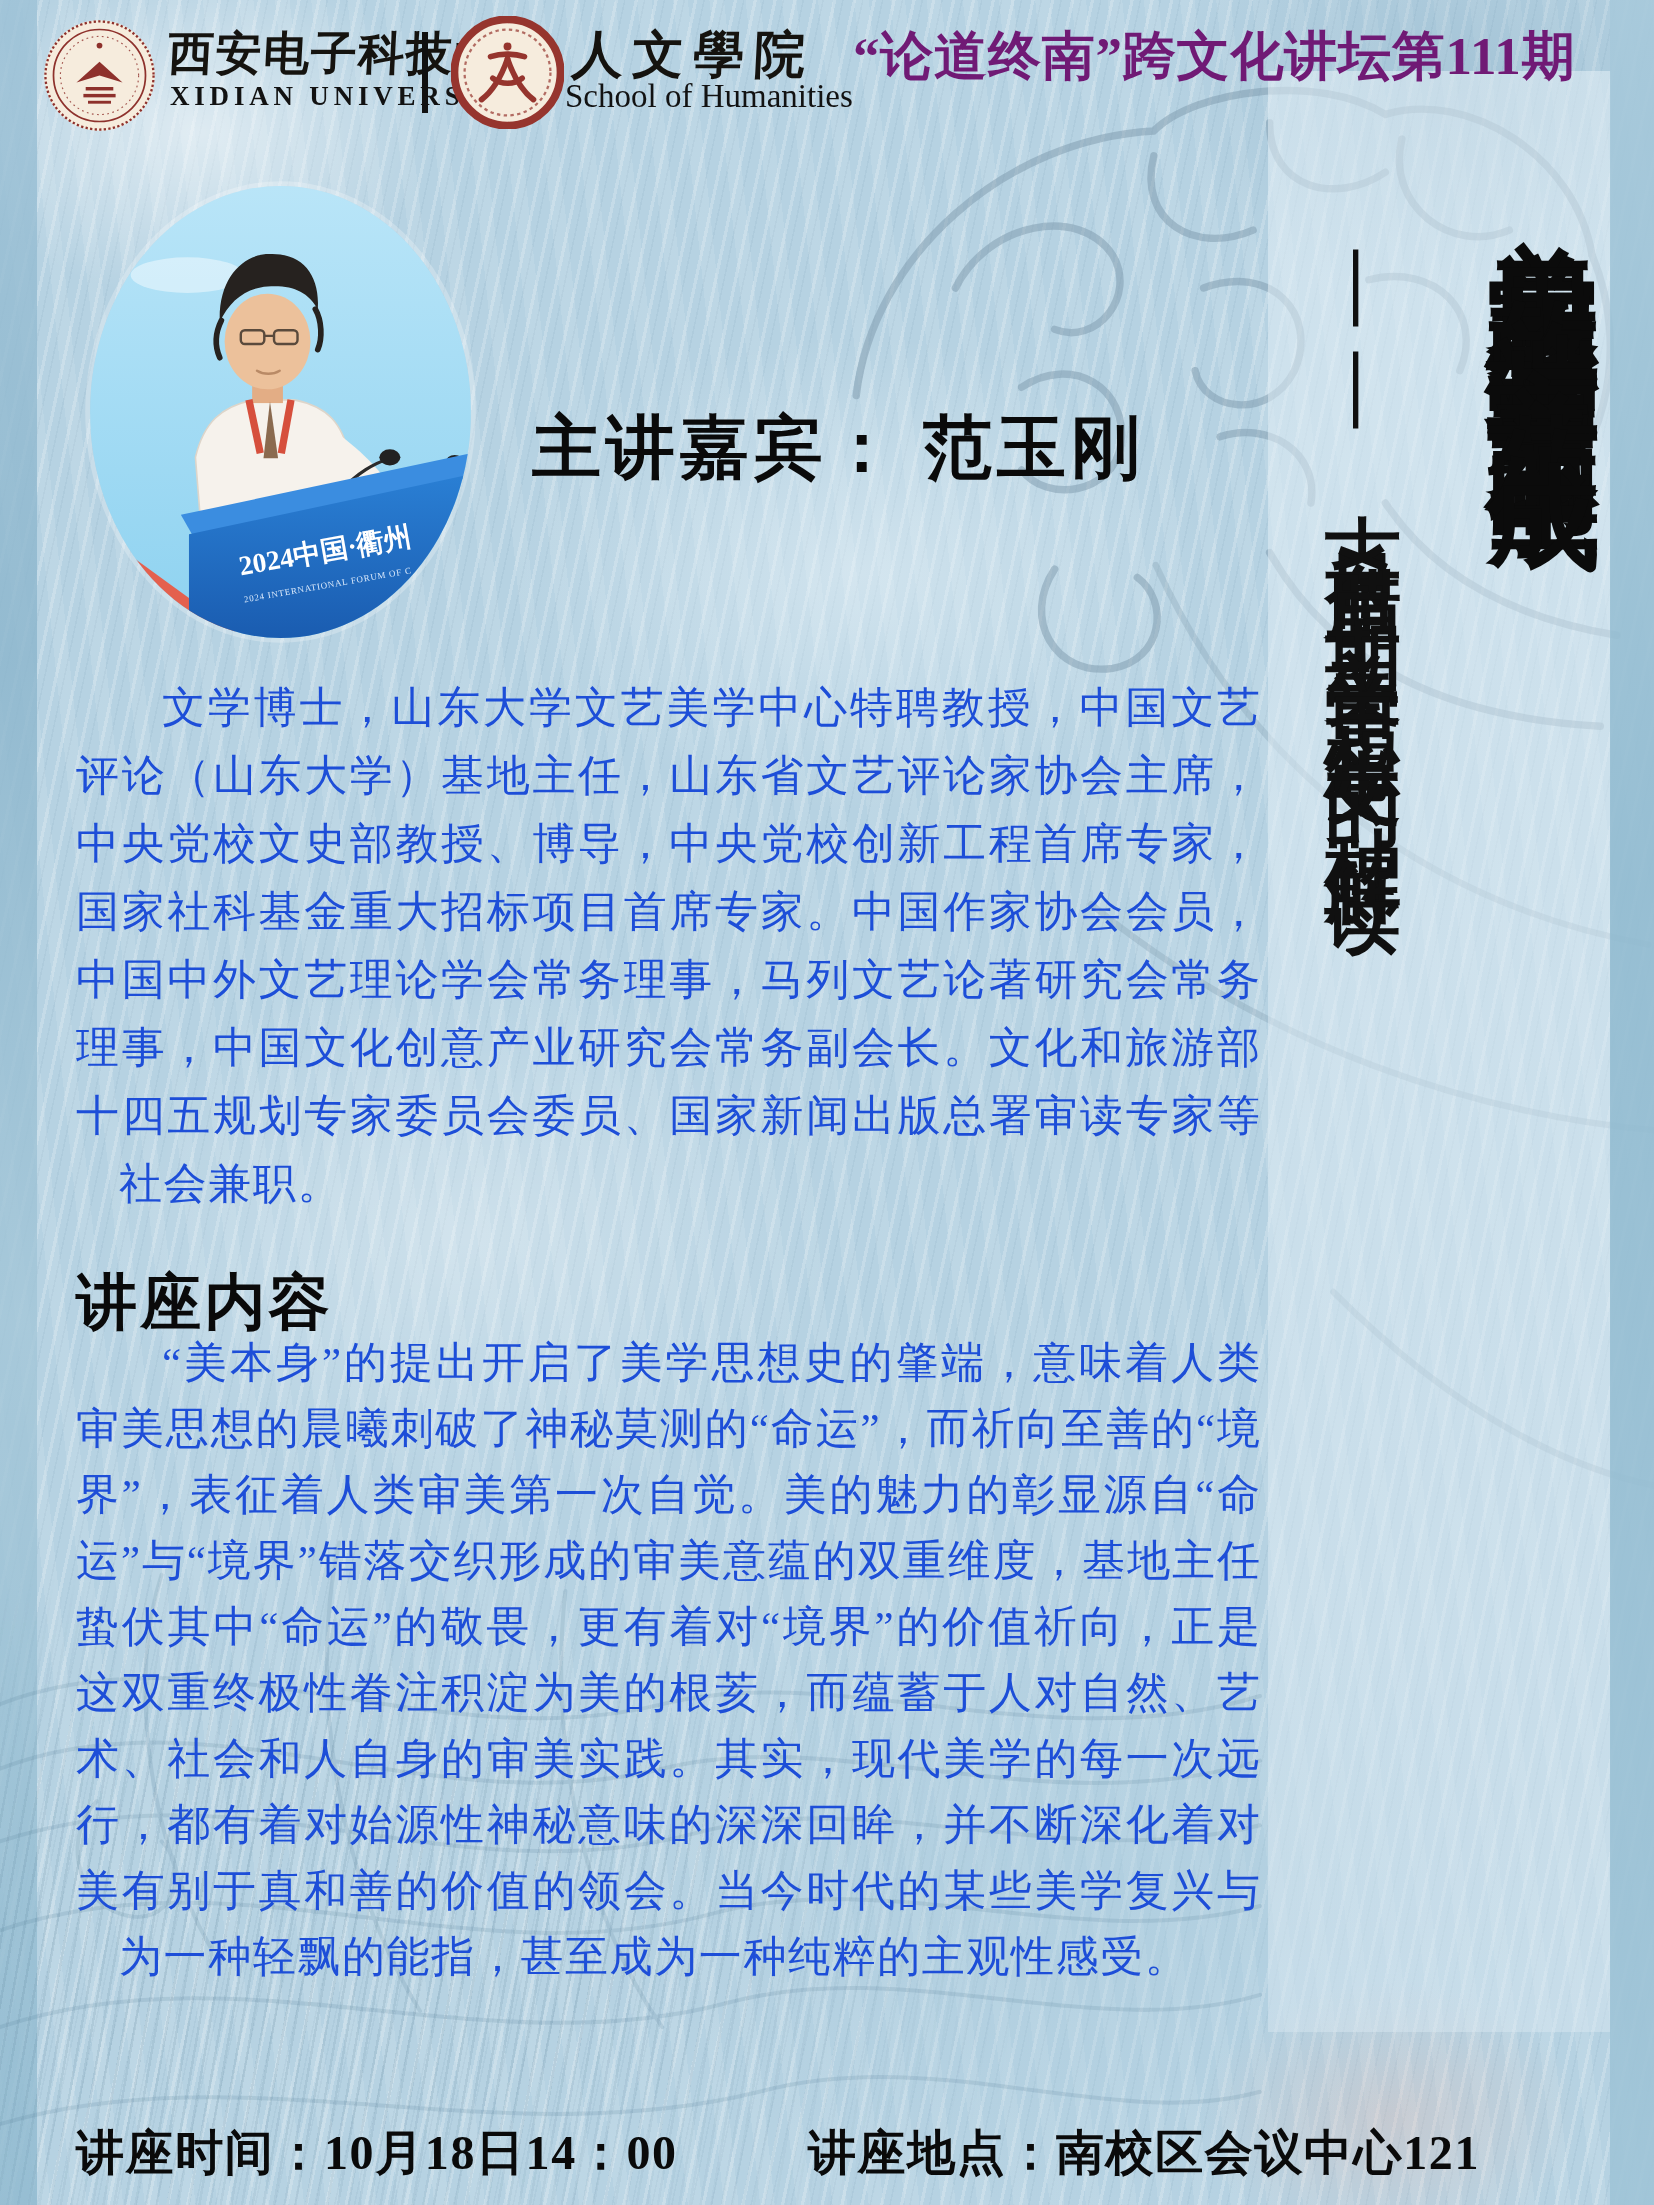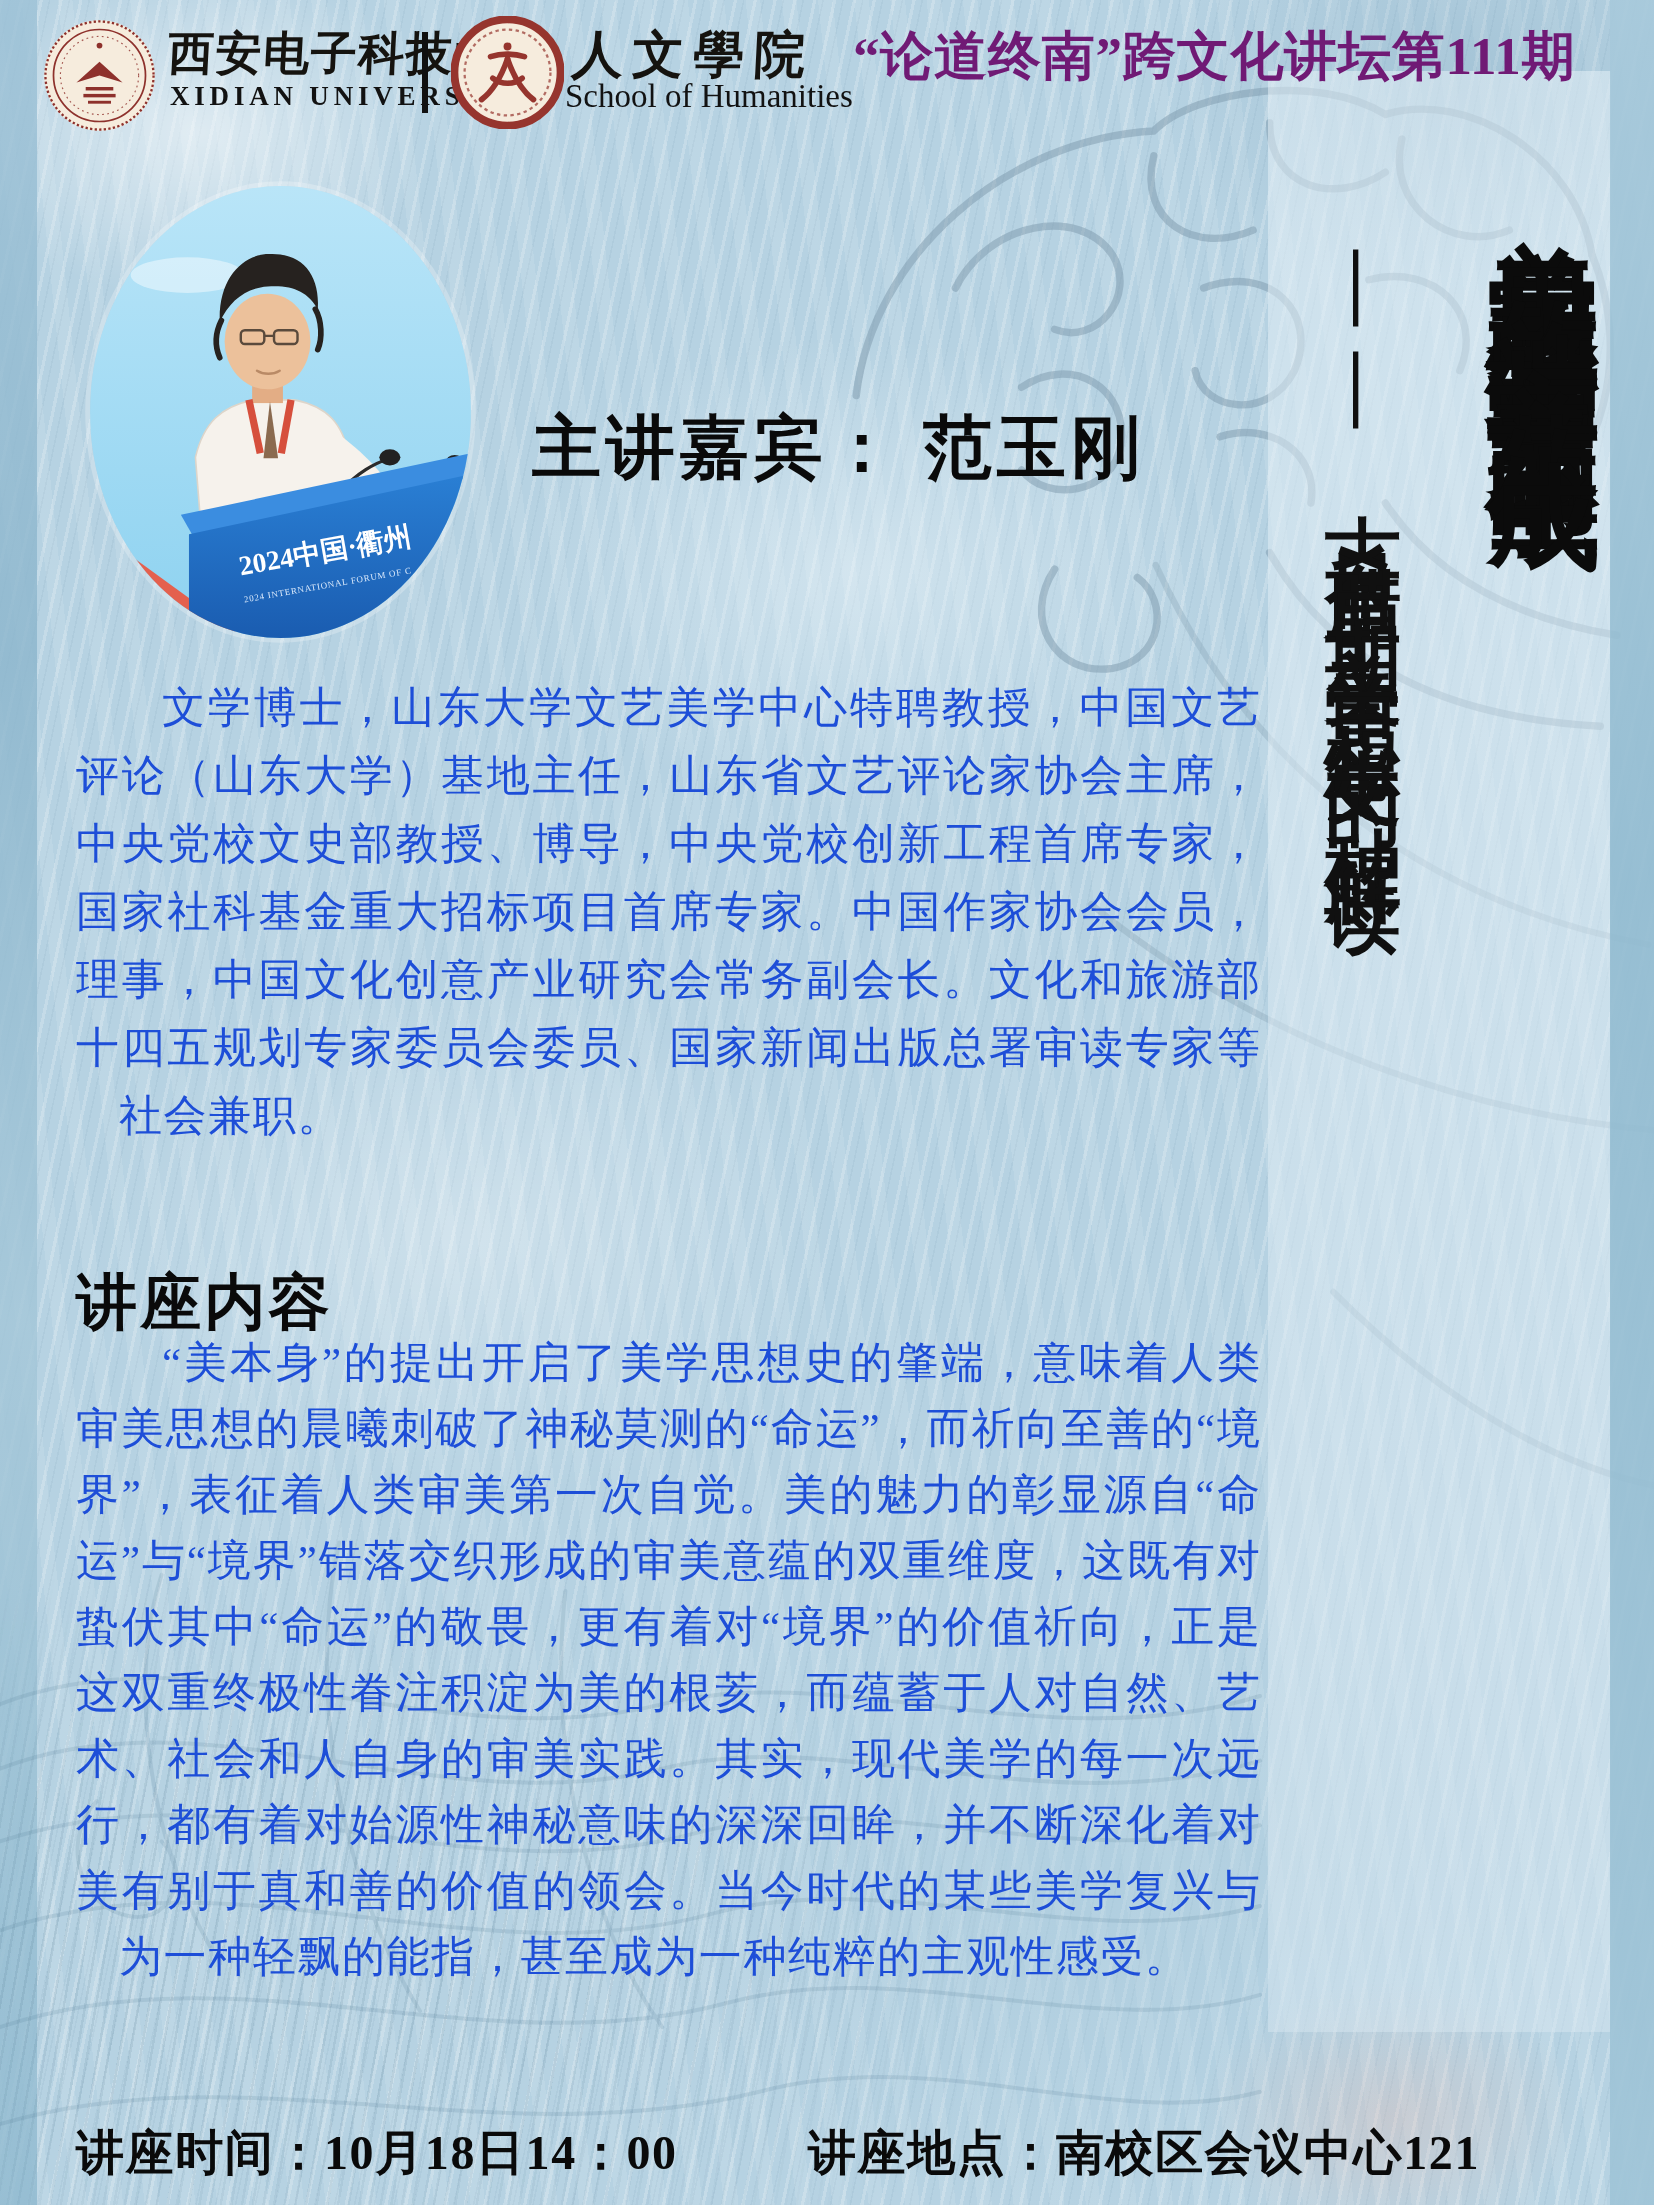--- a/index.html
+++ b/index.html
@@ -192,32 +192,33 @@
   </svg>
 </div>
 
 <div class="abs speaker-heading" style="left:532px;top:402px;">主讲嘉宾： 范玉刚</div>
 
 <div class="abs para" style="left:76px;top:674px;">
   <div class="ln first">文学博士，山东大学文艺美学中心特聘教授，中国文艺</div>
   <div class="ln">评论（山东大学）基地主任，山东省文艺评论家协会主席，</div>
   <div class="ln">中央党校文史部教授、博导，中央党校创新工程首席专家，</div>
   <div class="ln">国家社科基金重大招标项目首席专家。中国作家协会会员，</div>
+  <div class="ln">中国中外文艺理论学会常务理事，马列文艺论著研究会常务</div>
   <div class="ln">理事，中国文化创意产业研究会常务副会长。文化和旅游部</div>
   <div class="ln">十四五规划专家委员会委员、国家新闻出版总署审读专家等</div>
   <div class="ln last">社会兼职。</div>
 </div>
 
 <div class="abs section-heading" style="left:76px;top:1218px;margin-top:44px;">讲座内容</div>
 
 <div class="abs para lec" style="left:76px;top:1330px;">
   <div class="ln first">“美本身”的提出开启了美学思想史的肇端，意味着人类</div>
   <div class="ln">审美思想的晨曦刺破了神秘莫测的“命运”，而祈向至善的“境</div>
   <div class="ln">界”，表征着人类审美第一次自觉。美的魅力的彰显源自“命</div>
-  <div class="ln">运”与“境界”错落交织形成的审美意蕴的双重维度，这既有对</div>
+  <div class="ln">运”与“境界”错落交织形成的审美意蕴的双重维度，基地主任</div>
   <div class="ln">蛰伏其中“命运”的敬畏，更有着对“境界”的价值祈向，正是</div>
   <div class="ln">这双重终极性眷注积淀为美的根荄，而蕴蓄于人对自然、艺</div>
   <div class="ln">术、社会和人自身的审美实践。其实，现代美学的每一次远</div>
   <div class="ln">行，都有着对始源性神秘意味的深深回眸，并不断深化着对</div>
   <div class="ln">美有别于真和善的价值的领会。当今时代的某些美学复兴与</div>
   <div class="ln last">为一种轻飘的能指，甚至成为一种纯粹的主观性感受。</div>
 </div>
 
 <div class="abs v-subtitle">——古希腊早期美学思想史的一种解读</div>
 <div class="abs v-title">美学思想的肇端与审美意蕴的生成</div>

